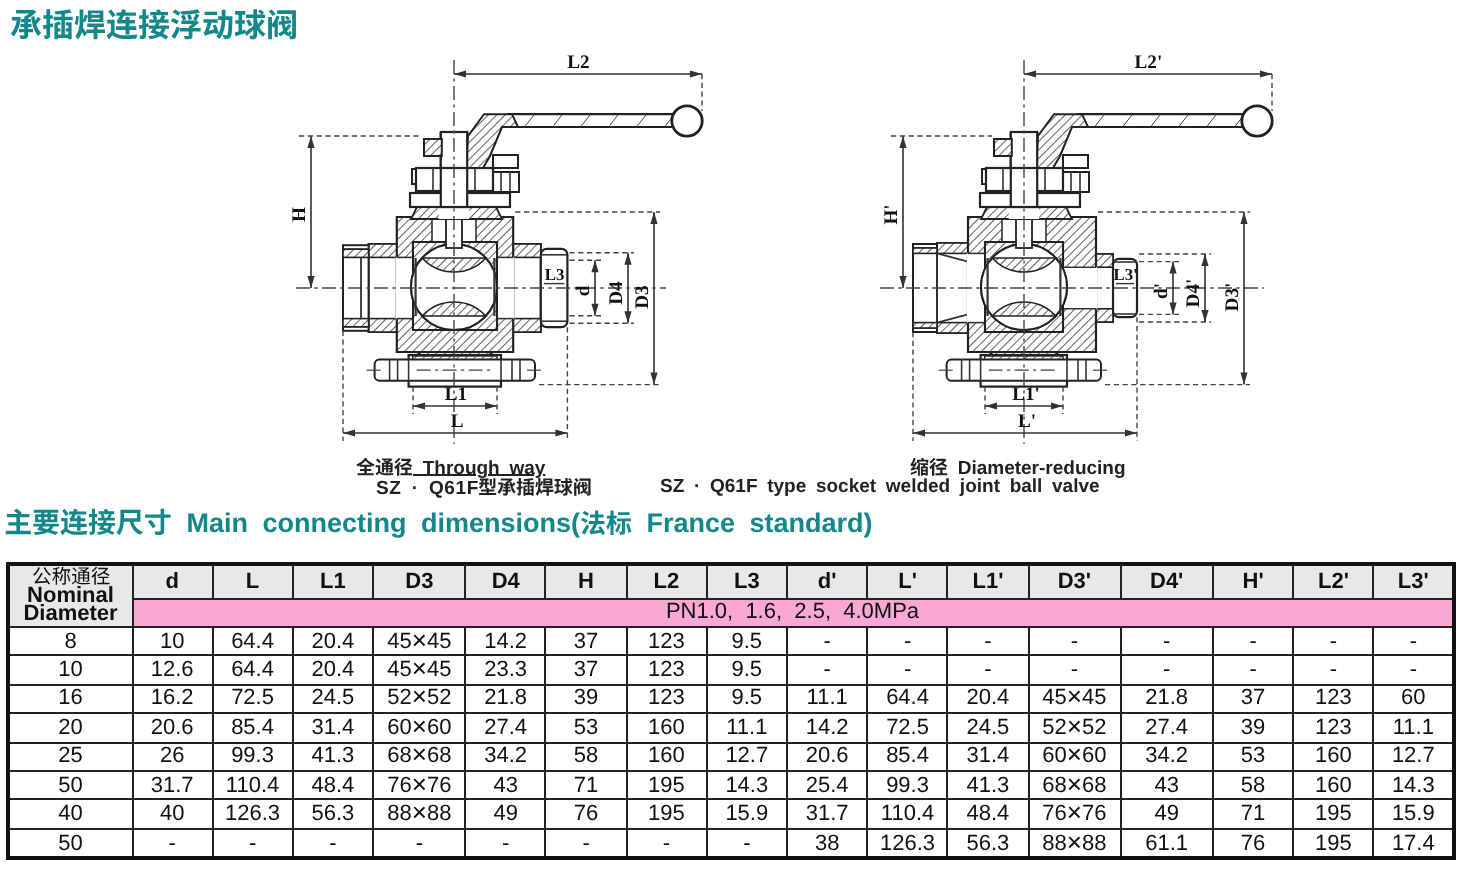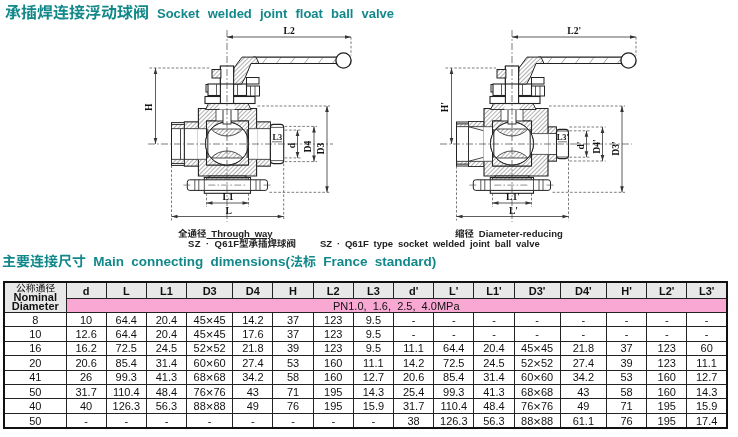--- a/index.html
+++ b/index.html
@@ -22,21 +22,21 @@
 <div class="title"><svg width="144.0" height="17.8" viewBox="0 -15.20 144.0 17.76" style="display:inline-block;vertical-align:-2.56px" fill="#12888a">
       <path transform="translate(0.00 0) scale(0.016000 -0.016000)" d="M281 229V128H444V50C444 35 438 31 420 30C403 30 344 30 290 32C307 1 326 -49 332 -82C413 -82 471 -80 512 -61C553 -43 566 -12 566 49V128H720V229H566V288H674V389H566V442H656V543H566V570C664 623 757 697 824 770L742 830L716 824H191V715H598C552 678 497 642 444 617V543H346V442H444V389H326V288H444V229ZM56 609V501H211C178 325 113 175 21 90C47 72 91 26 109 -1C222 111 307 324 341 587L267 613L246 609ZM763 634 660 617C696 360 757 139 892 14C911 45 950 91 977 112C906 171 855 265 819 376C865 424 919 486 965 541L870 616C849 579 818 536 787 496C777 541 769 587 763 634Z"></path>
       <path transform="translate(16.00 0) scale(0.016000 -0.016000)" d="M742 256V158H820V60H715V509H958V617H715V711C791 721 863 734 924 751L865 848C745 814 557 792 393 782C405 756 419 714 422 687C480 689 543 693 605 699V617H366V509H605V60H494V157H575V256H494V348C527 356 561 367 594 378L542 477C500 455 440 430 389 413V-88H494V-47H820V-91H926V443H743V342H820V256ZM138 850V660H44V550H138V363L24 338L49 221L138 246V43C138 31 135 27 124 27C114 27 84 27 56 28C70 -3 84 -52 87 -82C145 -82 186 -79 216 -60C246 -41 254 -11 254 43V278L352 306L338 413L254 392V550H337V660H254V850Z"></path>
       <path transform="translate(32.00 0) scale(0.016000 -0.016000)" d="M64 641C61 559 47 451 23 388L109 356C134 431 148 544 148 630ZM546 587H800V539H546ZM546 724H800V677H546ZM338 682C328 630 309 560 290 505V839H175V495C175 323 162 135 38 -4C64 -23 104 -67 123 -95C186 -26 226 53 250 136C277 88 303 37 319 0L402 82C385 110 316 222 279 276C287 339 289 403 290 466L348 441C374 494 404 577 434 647ZM434 814V450H917V814ZM385 218V111H612V-90H733V111H971V218H733V297H940V403H414V297H612V218Z"></path>
       <path transform="translate(48.00 0) scale(0.016000 -0.016000)" d="M71 782C119 725 178 646 203 596L302 664C274 714 211 788 163 842ZM268 518H39V407H153V134C109 114 59 75 12 22L99 -99C134 -38 176 32 205 32C227 32 263 -1 308 -27C384 -69 469 -81 601 -81C708 -81 875 -74 948 -70C949 -34 970 29 984 64C881 48 714 38 606 38C490 38 396 44 328 86C303 99 284 112 268 123ZM375 388C384 399 428 404 472 404H610V315H316V202H610V61H734V202H947V315H734V404H905V515H734V614H610V515H493C516 556 539 601 561 648H936V751H603L627 818L502 851C494 817 483 783 472 751H326V648H432C416 608 401 578 392 564C372 528 356 507 335 501C349 469 369 413 375 388Z"></path>
       <path transform="translate(64.00 0) scale(0.016000 -0.016000)" d="M139 849V660H37V550H139V371C95 359 54 349 21 342L47 227L139 253V44C139 31 135 27 123 27C111 26 77 26 42 28C56 -4 70 -54 73 -83C135 -84 179 -79 209 -61C239 -42 249 -12 249 43V285L337 312L322 420L249 400V550H331V660H249V849ZM548 659H745C730 619 705 567 682 530H547L603 553C594 582 571 625 548 659ZM562 825C573 806 584 782 594 760H382V659H518L450 634C469 602 489 561 500 530H353V428H563C552 400 537 370 521 340H338V239H463C437 198 411 159 386 128C444 110 507 87 570 61C507 35 425 20 321 12C339 -12 358 -55 367 -88C509 -68 615 -40 693 7C765 -27 830 -62 874 -92L947 -1C905 26 847 56 783 84C817 126 842 176 860 239H971V340H643C655 364 667 389 677 412L596 428H958V530H796C815 561 836 598 857 634L772 659H938V760H718C706 787 690 816 675 840ZM740 239C724 195 703 159 675 130C633 146 590 162 548 176L587 239Z"></path>
       <path transform="translate(80.00 0) scale(0.016000 -0.016000)" d="M865 849C731 813 516 791 326 782C339 755 353 712 356 683C547 689 773 709 935 751ZM537 662C554 613 575 547 583 504L690 541C679 582 659 645 638 693ZM83 757C140 725 222 677 261 648L331 745C289 772 205 816 150 844ZM28 484C85 453 170 407 209 379L278 479C235 506 150 547 94 573ZM50 -3 155 -76C209 21 265 136 313 242V155H586V29C586 16 581 13 563 12C546 12 481 12 429 14C445 -14 463 -59 469 -89C546 -89 604 -88 646 -73C690 -58 702 -30 702 25V155H959V264H702V268C774 318 847 382 902 439L825 502L822 501C851 546 886 609 919 669L806 713C788 657 753 582 724 534L808 498L800 496H408L508 538C495 575 468 633 443 676L345 639C368 594 395 534 406 496H355V388H691C658 358 620 328 586 306V264H313V248L222 320C169 202 99 74 50 -3Z"></path>
       <path transform="translate(96.00 0) scale(0.016000 -0.016000)" d="M81 772V667H474V772ZM90 20 91 22V19C120 38 163 52 412 117L423 70L519 100C498 65 473 32 443 3C473 -16 513 -59 532 -88C674 53 716 264 730 517H833C824 203 814 81 792 53C781 40 772 37 755 37C733 37 691 37 643 41C663 8 677 -42 679 -76C731 -78 782 -78 814 -73C849 -66 872 -56 897 -21C931 25 941 172 951 578C951 593 952 632 952 632H734L736 832H617L616 632H504V517H612C605 358 584 220 525 111C507 180 468 286 432 367L335 341C351 303 367 260 381 217L211 177C243 255 274 345 295 431H492V540H48V431H172C150 325 115 223 102 193C86 156 72 133 52 127C66 97 84 42 90 20Z"></path>
       <path transform="translate(112.00 0) scale(0.016000 -0.016000)" d="M380 492C417 436 457 360 471 312L570 358C554 407 511 479 472 533ZM21 119 46 4 344 99 400 15C462 71 535 139 605 208V44C605 29 599 24 583 24C568 23 521 23 472 25C488 -7 508 -59 513 -90C588 -90 638 -86 674 -66C709 -47 721 -15 721 45V203C766 119 827 51 910 -13C924 20 956 58 984 79C898 138 839 203 796 290C846 341 909 415 961 484L857 537C832 492 793 437 756 390C742 432 731 479 721 531V578H966V688H881L937 744C912 773 859 816 817 844L751 782C787 756 830 718 856 688H721V849H605V688H374V578H605V336C521 268 432 198 366 149L355 215L253 185V394H340V504H253V681H354V792H36V681H141V504H41V394H141V152C96 139 55 127 21 119Z"></path>
       <path transform="translate(128.00 0) scale(0.016000 -0.016000)" d="M85 785C127 739 183 675 208 636L304 703C275 742 217 802 175 844ZM692 380C672 340 646 303 616 268C607 303 600 343 594 386L784 413L778 513L678 500L751 555C730 580 688 621 657 650L585 600C616 569 657 526 677 499L583 487C579 536 577 587 576 638H473C475 583 477 528 482 475L390 464L402 358L493 371C502 304 515 242 533 189C485 151 431 118 376 93C396 72 431 28 443 6C490 31 535 61 578 95C610 46 653 18 708 18L721 19C735 -10 750 -60 754 -91C816 -91 862 -88 895 -69C927 -50 936 -20 936 34V816H346V704H817V35C817 23 813 18 801 18C790 18 754 17 723 19C769 24 789 57 803 121C783 137 758 166 741 190C737 147 728 120 712 120C690 120 671 136 655 164C709 218 756 281 792 349ZM327 652C296 552 246 453 187 384V609H67V-88H187V345C203 318 220 281 227 263C241 278 255 295 268 313V-19H369V485C390 531 409 578 424 624Z"></path>
-    </svg><span class="en">Socket welded joint float ball valve</span></div>
+    </svg></div>
 <svg class="draw" width="738" height="250" viewBox="0 0 738 250">
 <defs>
 <pattern id="h" patternUnits="userSpaceOnUse" width="3.0" height="3.0" patternTransform="rotate(45)">
 <rect width="3.0" height="3.0" fill="white"></rect>
 <line x1="0" y1="0" x2="0" y2="3.0" stroke="#3a3a3a" stroke-width="0.8"></line>
 </pattern>
 </defs>
 <rect x="184.3" y="122.0" width="14.1" height="44.0" fill="white" stroke="#222" stroke-width="1.0"></rect>
 <rect x="184.3" y="122.0" width="14.1" height="6.7" fill="url(#h)" stroke="#222" stroke-width="0.8"></rect>
 <rect x="184.3" y="159.3" width="14.1" height="6.7" fill="url(#h)" stroke="#222" stroke-width="0.8"></rect>
@@ -274,21 +274,21 @@
       <path transform="translate(9.50 0) scale(0.009500 -0.009500)" d="M281 229V128H444V50C444 35 438 31 420 30C403 30 344 30 290 32C307 1 326 -49 332 -82C413 -82 471 -80 512 -61C553 -43 566 -12 566 49V128H720V229H566V288H674V389H566V442H656V543H566V570C664 623 757 697 824 770L742 830L716 824H191V715H598C552 678 497 642 444 617V543H346V442H444V389H326V288H444V229ZM56 609V501H211C178 325 113 175 21 90C47 72 91 26 109 -1C222 111 307 324 341 587L267 613L246 609ZM763 634 660 617C696 360 757 139 892 14C911 45 950 91 977 112C906 171 855 265 819 376C865 424 919 486 965 541L870 616C849 579 818 536 787 496C777 541 769 587 763 634Z"></path>
       <path transform="translate(19.00 0) scale(0.009500 -0.009500)" d="M742 256V158H820V60H715V509H958V617H715V711C791 721 863 734 924 751L865 848C745 814 557 792 393 782C405 756 419 714 422 687C480 689 543 693 605 699V617H366V509H605V60H494V157H575V256H494V348C527 356 561 367 594 378L542 477C500 455 440 430 389 413V-88H494V-47H820V-91H926V443H743V342H820V256ZM138 850V660H44V550H138V363L24 338L49 221L138 246V43C138 31 135 27 124 27C114 27 84 27 56 28C70 -3 84 -52 87 -82C145 -82 186 -79 216 -60C246 -41 254 -11 254 43V278L352 306L338 413L254 392V550H337V660H254V850Z"></path>
       <path transform="translate(28.50 0) scale(0.009500 -0.009500)" d="M64 641C61 559 47 451 23 388L109 356C134 431 148 544 148 630ZM546 587H800V539H546ZM546 724H800V677H546ZM338 682C328 630 309 560 290 505V839H175V495C175 323 162 135 38 -4C64 -23 104 -67 123 -95C186 -26 226 53 250 136C277 88 303 37 319 0L402 82C385 110 316 222 279 276C287 339 289 403 290 466L348 441C374 494 404 577 434 647ZM434 814V450H917V814ZM385 218V111H612V-90H733V111H971V218H733V297H940V403H414V297H612V218Z"></path>
       <path transform="translate(38.00 0) scale(0.009500 -0.009500)" d="M380 492C417 436 457 360 471 312L570 358C554 407 511 479 472 533ZM21 119 46 4 344 99 400 15C462 71 535 139 605 208V44C605 29 599 24 583 24C568 23 521 23 472 25C488 -7 508 -59 513 -90C588 -90 638 -86 674 -66C709 -47 721 -15 721 45V203C766 119 827 51 910 -13C924 20 956 58 984 79C898 138 839 203 796 290C846 341 909 415 961 484L857 537C832 492 793 437 756 390C742 432 731 479 721 531V578H966V688H881L937 744C912 773 859 816 817 844L751 782C787 756 830 718 856 688H721V849H605V688H374V578H605V336C521 268 432 198 366 149L355 215L253 185V394H340V504H253V681H354V792H36V681H141V504H41V394H141V152C96 139 55 127 21 119Z"></path>
       <path transform="translate(47.50 0) scale(0.009500 -0.009500)" d="M85 785C127 739 183 675 208 636L304 703C275 742 217 802 175 844ZM692 380C672 340 646 303 616 268C607 303 600 343 594 386L784 413L778 513L678 500L751 555C730 580 688 621 657 650L585 600C616 569 657 526 677 499L583 487C579 536 577 587 576 638H473C475 583 477 528 482 475L390 464L402 358L493 371C502 304 515 242 533 189C485 151 431 118 376 93C396 72 431 28 443 6C490 31 535 61 578 95C610 46 653 18 708 18L721 19C735 -10 750 -60 754 -91C816 -91 862 -88 895 -69C927 -50 936 -20 936 34V816H346V704H817V35C817 23 813 18 801 18C790 18 754 17 723 19C769 24 789 57 803 121C783 137 758 166 741 190C737 147 728 120 712 120C690 120 671 136 655 164C709 218 756 281 792 349ZM327 652C296 552 246 453 187 384V609H67V-88H187V345C203 318 220 281 227 263C241 278 255 295 268 313V-19H369V485C390 531 409 578 424 624Z"></path>
     </svg></div>
 <div class="cap" style="left:455px;top:227.5px;"><svg width="19.0" height="10.5" viewBox="0 -9.03 19.0 10.54" style="display:inline-block;vertical-align:-1.52px" fill="#222">
       <path transform="translate(0.00 0) scale(0.009500 -0.009500)" d="M33 68 60 -45C149 -9 259 36 363 79L343 177C229 135 111 92 33 68ZM578 824C589 804 600 781 611 758H369V576H453C427 483 381 377 322 305L323 343L210 318C268 399 324 492 369 582L278 637C264 603 248 568 230 535L161 530C213 611 263 711 298 804L193 852C162 735 100 609 80 577C60 544 44 522 23 517C37 488 54 435 60 413C75 420 97 426 175 436C145 386 119 347 105 331C77 294 57 271 33 266C45 239 62 190 67 169C89 184 125 197 325 248L322 289C340 268 362 236 373 216C388 232 402 250 416 270V-88H516V454C535 498 551 543 564 586L478 607V660H846V590H960V758H734C720 788 701 827 682 857ZM573 401V-87H674V-47H830V-82H936V401H781L801 473H950V568H562V473H686L674 401ZM674 133H830V46H674ZM674 225V308H830V225Z"></path>
       <path transform="translate(9.50 0) scale(0.009500 -0.009500)" d="M239 848C196 782 107 700 29 652C47 627 76 578 88 551C183 612 285 710 352 802ZM392 800V692H727C626 584 462 492 306 444C330 420 362 374 378 345C475 379 573 426 661 485C747 443 849 389 900 351L966 447C918 479 834 522 756 557C823 615 880 681 921 756L835 805L815 800ZM394 337V227H592V44H339V-66H962V44H716V227H907V337ZM264 629C206 531 107 433 19 370C37 341 67 275 75 249C102 271 131 296 159 323V-90H281V459C314 501 343 543 368 585Z"></path>
     </svg> Diameter-reducing</div>
-<div class="cap" style="left:320px;top:238px;text-align:center;">SZ · Q61F type socket welded joint ball valve</div>
+<div class="cap" style="left:330px;top:238px;text-align:center;">SZ · Q61F type socket welded joint ball valve</div>
 <div class="h2t"><svg width="84.0" height="15.5" viewBox="0 -13.30 84.0 15.54" style="display:inline-block;vertical-align:-2.24px" fill="#12888a">
       <path transform="translate(0.00 0) scale(0.014000 -0.014000)" d="M345 782C394 748 452 701 494 661H95V543H434V369H148V253H434V60H52V-58H952V60H566V253H855V369H566V543H902V661H585L638 699C595 746 509 810 444 851Z"></path>
       <path transform="translate(14.00 0) scale(0.014000 -0.014000)" d="M633 212C609 175 579 145 542 120C484 134 425 148 365 162L402 212ZM106 654V372H360L329 315H44V212H261C231 171 201 133 173 102C246 87 318 70 387 53C299 29 190 17 60 12C78 -14 97 -56 105 -91C298 -75 447 -49 559 6C668 -26 764 -58 836 -87L932 7C862 31 773 58 674 85C711 120 741 162 766 212H956V315H468L492 360L441 372H903V654H664V710H935V814H60V710H324V654ZM437 710H550V654H437ZM219 559H324V466H219ZM437 559H550V466H437ZM664 559H784V466H664Z"></path>
       <path transform="translate(28.00 0) scale(0.014000 -0.014000)" d="M71 782C119 725 178 646 203 596L302 664C274 714 211 788 163 842ZM268 518H39V407H153V134C109 114 59 75 12 22L99 -99C134 -38 176 32 205 32C227 32 263 -1 308 -27C384 -69 469 -81 601 -81C708 -81 875 -74 948 -70C949 -34 970 29 984 64C881 48 714 38 606 38C490 38 396 44 328 86C303 99 284 112 268 123ZM375 388C384 399 428 404 472 404H610V315H316V202H610V61H734V202H947V315H734V404H905V515H734V614H610V515H493C516 556 539 601 561 648H936V751H603L627 818L502 851C494 817 483 783 472 751H326V648H432C416 608 401 578 392 564C372 528 356 507 335 501C349 469 369 413 375 388Z"></path>
       <path transform="translate(42.00 0) scale(0.014000 -0.014000)" d="M139 849V660H37V550H139V371C95 359 54 349 21 342L47 227L139 253V44C139 31 135 27 123 27C111 26 77 26 42 28C56 -4 70 -54 73 -83C135 -84 179 -79 209 -61C239 -42 249 -12 249 43V285L337 312L322 420L249 400V550H331V660H249V849ZM548 659H745C730 619 705 567 682 530H547L603 553C594 582 571 625 548 659ZM562 825C573 806 584 782 594 760H382V659H518L450 634C469 602 489 561 500 530H353V428H563C552 400 537 370 521 340H338V239H463C437 198 411 159 386 128C444 110 507 87 570 61C507 35 425 20 321 12C339 -12 358 -55 367 -88C509 -68 615 -40 693 7C765 -27 830 -62 874 -92L947 -1C905 26 847 56 783 84C817 126 842 176 860 239H971V340H643C655 364 667 389 677 412L596 428H958V530H796C815 561 836 598 857 634L772 659H938V760H718C706 787 690 816 675 840ZM740 239C724 195 703 159 675 130C633 146 590 162 548 176L587 239Z"></path>
       <path transform="translate(56.00 0) scale(0.014000 -0.014000)" d="M161 816V517C161 357 151 138 21 -9C49 -24 103 -69 123 -94C235 33 273 226 285 390H498C563 156 672 -6 887 -82C905 -48 942 4 970 29C784 85 676 214 622 390H878V816ZM289 699H752V507H289V517Z"></path>
       <path transform="translate(70.00 0) scale(0.014000 -0.014000)" d="M142 397C210 322 285 218 313 150L424 219C392 290 313 388 245 459ZM600 849V649H45V529H600V69C600 46 590 38 566 38C539 38 454 37 370 41C391 6 416 -55 424 -92C530 -93 611 -88 661 -68C710 -48 728 -13 728 68V529H956V649H728V849Z"></path>
     </svg><span class="en"> Main connecting dimensions(<svg width="26.0" height="14.4" viewBox="0 -12.35 26.0 14.43" style="display:inline-block;vertical-align:-2.08px" fill="#12888a">
         <path transform="translate(0.00 0) scale(0.013000 -0.013000)" d="M94 751C158 721 242 673 280 638L350 737C308 770 223 814 160 839ZM35 481C99 453 183 407 222 373L289 473C246 506 161 548 98 571ZM70 3 172 -78C232 20 295 134 348 239L260 319C200 203 123 78 70 3ZM399 -66C433 -50 484 -41 819 0C835 -32 847 -63 855 -89L962 -35C935 47 863 163 795 250L698 203C721 171 744 136 765 100L529 75C579 151 629 242 670 333H942V446H701V587H906V701H701V850H579V701H381V587H579V446H340V333H529C489 234 441 146 423 119C399 82 381 60 357 54C372 20 393 -40 399 -66Z"></path>
         <path transform="translate(13.00 0) scale(0.013000 -0.013000)" d="M467 788V676H908V788ZM773 315C816 212 856 78 866 -4L974 35C961 119 917 248 872 349ZM465 345C441 241 399 132 348 63C374 50 421 18 442 1C494 79 544 203 573 320ZM421 549V437H617V54C617 41 613 38 600 38C587 38 545 37 505 39C521 4 536 -49 539 -84C607 -84 656 -82 693 -62C731 -42 739 -8 739 51V437H964V549ZM173 850V652H34V541H150C124 429 74 298 16 226C37 195 66 142 77 109C113 161 146 238 173 321V-89H292V385C319 342 346 296 360 266L424 361C406 385 321 489 292 520V541H409V652H292V850Z"></path>
@@ -359,21 +359,21 @@
         <td>-</td>
         <td>-</td>
         <td>-</td>
       </tr>
 <tr class="d">
         <td>10</td>
         <td>12.6</td>
         <td>64.4</td>
         <td>20.4</td>
         <td>45<span class="x">×</span>45</td>
-        <td>17.6</td>
+        <td>23.3</td>
         <td>37</td>
         <td>123</td>
         <td>9.5</td>
         <td>-</td>
         <td>-</td>
         <td>-</td>
         <td>-</td>
         <td>-</td>
         <td>-</td>
         <td>-</td>
@@ -411,21 +411,21 @@
         <td>14.2</td>
         <td>72.5</td>
         <td>24.5</td>
         <td>52<span class="x">×</span>52</td>
         <td>27.4</td>
         <td>39</td>
         <td>123</td>
         <td>11.1</td>
       </tr>
 <tr class="d">
-        <td>41</td>
+        <td>25</td>
         <td>26</td>
         <td>99.3</td>
         <td>41.3</td>
         <td>68<span class="x">×</span>68</td>
         <td>34.2</td>
         <td>58</td>
         <td>160</td>
         <td>12.7</td>
         <td>20.6</td>
         <td>85.4</td>

